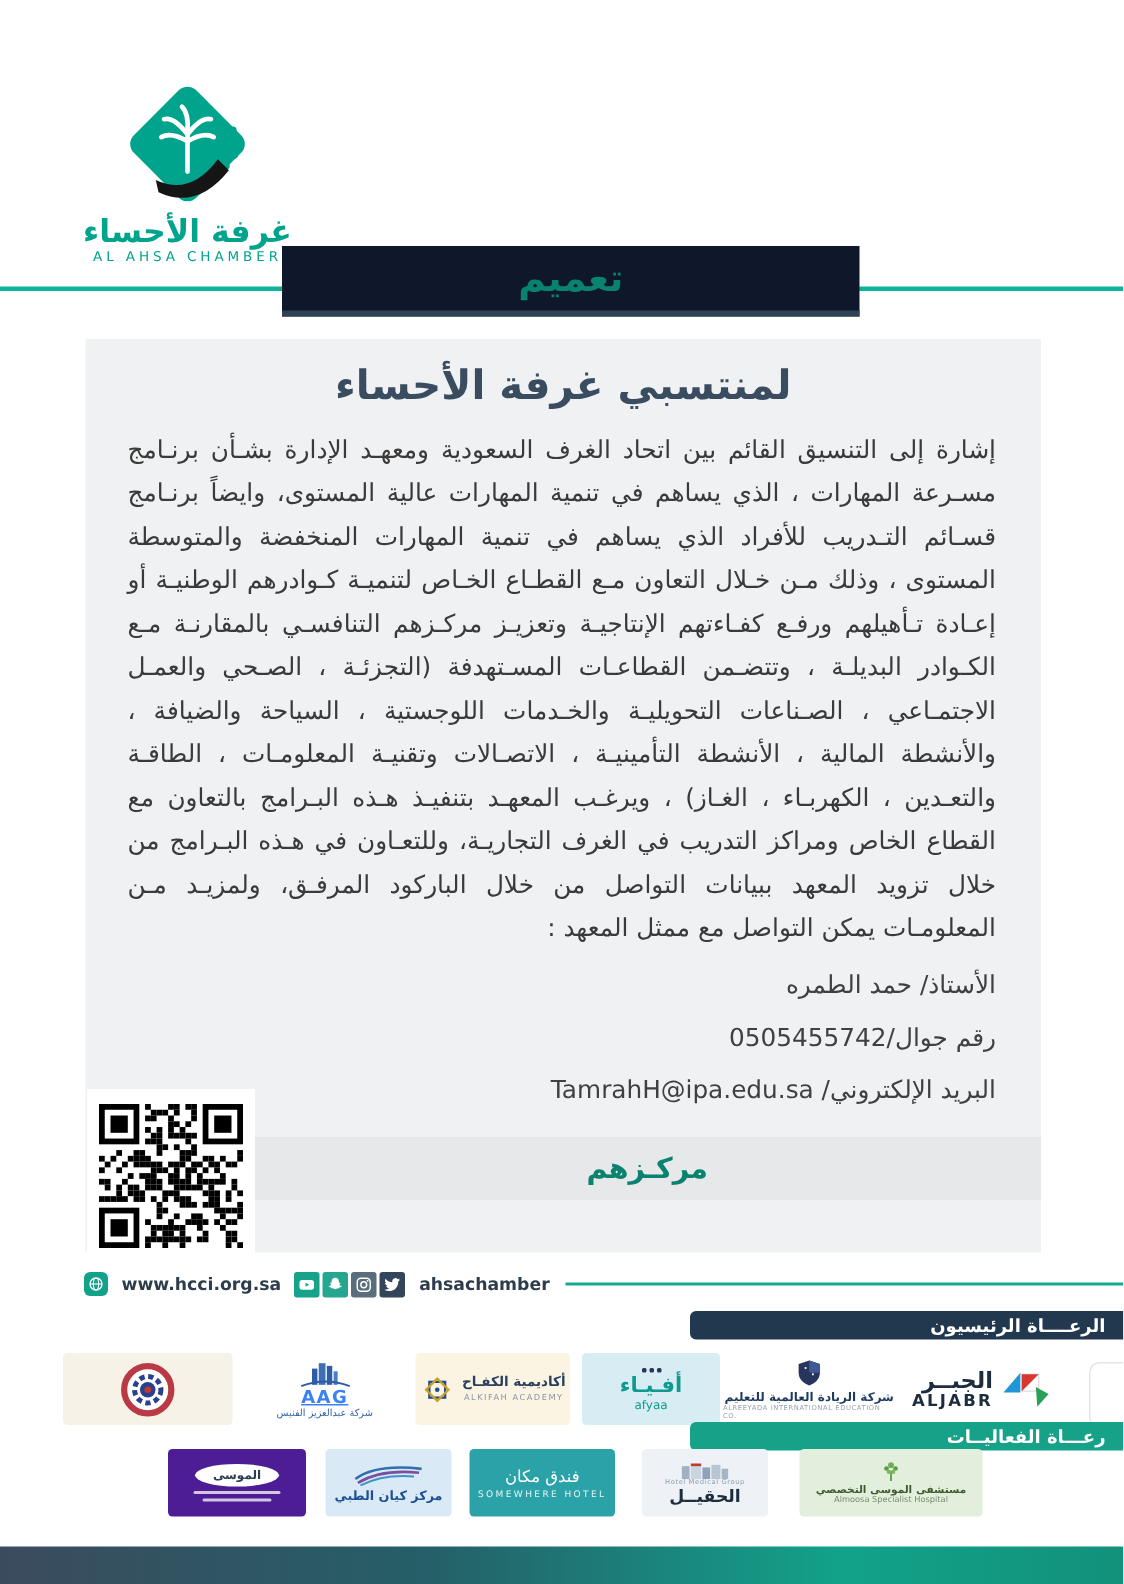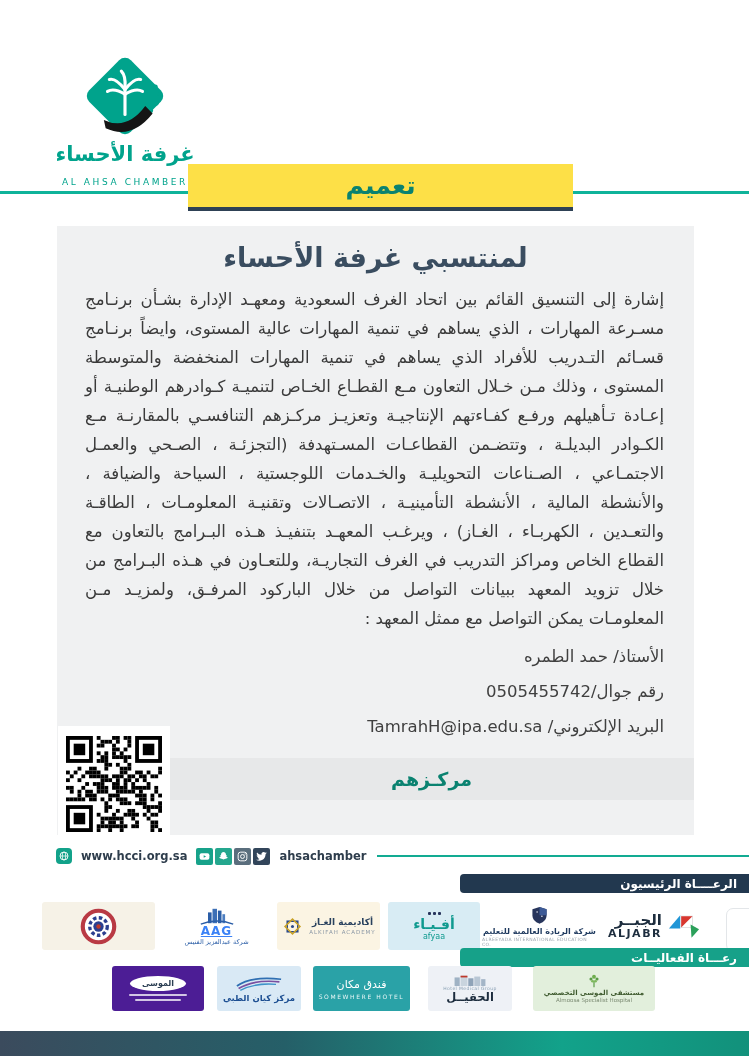--- a/index.html
+++ b/index.html
@@ -3,25 +3,25 @@
 <meta charset="utf-8">
 <style>
   html,body{margin:0;padding:0;background:#fff;}
   .page{position:relative;width:749px;height:1056px;background:#ffffff;overflow:hidden;
         font-family:"DejaVu Sans",sans-serif;}
 
   
   .logo{position:absolute;left:52px;top:50px;width:146px;text-align:center;}
   .logo svg{width:92px;height:92px;display:block;margin:0 auto;}
   .logo-ar{color:#00a38c;font-size:21px;font-weight:bold;line-height:24px;}
-  .logo-en{color:#00a38c;font-size:9px;letter-spacing:2.6px;margin-top:11px;}
+  .logo-en{color:#00a38c;font-size:9px;letter-spacing:2.6px;margin-top:1px;}
 
   
   .teal-line{position:absolute;left:0;right:0;top:191px;height:3px;background:#0fb39a;z-index:1;}
-  .banner-box{position:absolute;left:188px;top:164px;width:385px;height:43px;background:#fde047;
+  .banner-box{position:absolute;left:188px;top:164px;width:385px;height:43px;background:#0f172a;
               border-bottom:4px solid #2e4155;z-index:2;display:flex;align-items:center;justify-content:center;}
   .banner-box span{color:#0a8270;font-size:25px;font-weight:bold;}
 
   
   .card{position:absolute;left:57px;top:226px;width:637px;height:609px;background:#f0f1f2;direction:rtl;}
   .card-title{margin:16px 0 0;text-align:center;color:#3a4d60;font-size:27px;font-weight:bold;}
   .card-body{margin:12px 30px 0 28px;text-align:justify;color:#3a3a3a;font-size:16.5px;line-height:29px;}
   .contacts{margin:14px 30px 0 0;text-align:right;color:#404040;font-size:16.5px;}
   .contacts div{margin-bottom:16px;}
   .register{position:absolute;left:112px;right:0;top:532px;height:42px;background:#e7e8e9;
@@ -420,21 +420,21 @@
       <div class="aag-en">AAG</div>
       <div class="aag-ar">شركة عبدالعزيز الفنيس</div>
     </div>
     <div class="sp-card kifah" style="left:277px;width:103px;background:#fbf4e3;">
       <svg viewBox="0 0 24 24" width="23" height="23">
         <rect x="6.5" y="6.5" width="11" height="11" fill="none" stroke="#2b4a8b" stroke-width="1.6"></rect>
         <rect x="6.5" y="6.5" width="11" height="11" fill="none" stroke="#c9a227" stroke-width="1.6" transform="rotate(45 12 12)"></rect>
         <circle cx="12" cy="12" r="1.6" fill="#2b4a8b"></circle>
       </svg>
       <div class="kifah-txt">
-        <div class="kifah-ar">أكاديمية الغـاز</div>
+        <div class="kifah-ar">أكاديمية الكفـاح</div>
         <div class="kifah-en">ALKIFAH ACADEMY</div>
       </div>
     </div>
     <div class="sp-card" style="left:388px;width:92px;background:#d8ecf4;">
       <div class="afyaa-dots">
           <i></i>
           <i></i>
           <i></i>
         </div>
       <div class="afyaa-ar">أفـيـاء</div>

